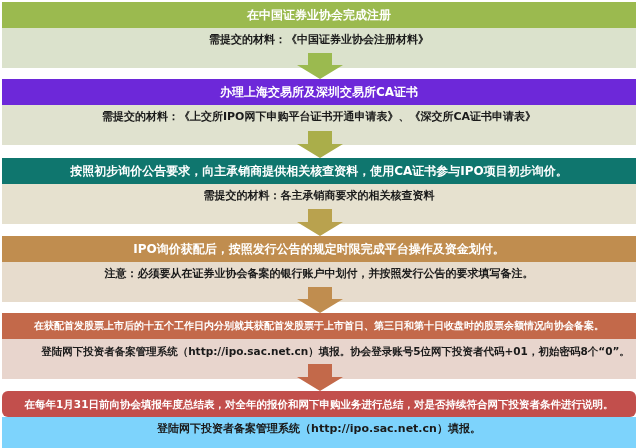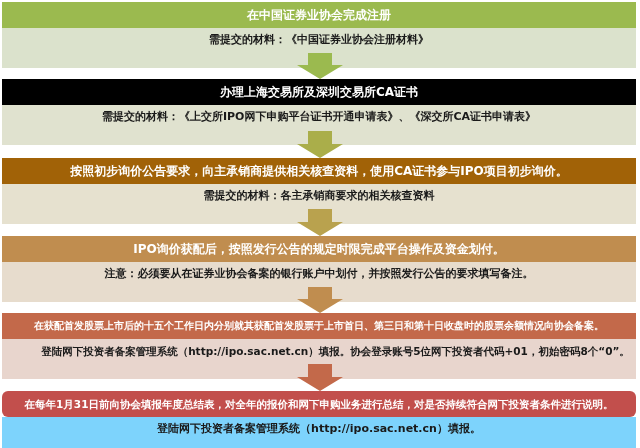--- a/index.html
+++ b/index.html
@@ -31,31 +31,31 @@
     <div class="step-head" style="background: rgb(155, 186, 79);">在中国证券业协会完成注册</div>
     <div class="step-sub" style="background: rgb(219, 226, 204);">需提交的材料：《中国证券业协会注册材料》</div>
   </div>
   <div class="arrow" style="top:53px;">
     <svg width="46" height="26" viewBox="0 0 46 26">
         <polygon points="11,0 35,0 35,12 46,12 23,26 0,12 11,12" fill="#9bba4f"></polygon>
       </svg>
   </div>
 
   <div class="step" style="top:79px;">
-    <div class="step-head" style="background: #000000;">办理上海交易所及深圳交易所CA证书</div>
+    <div class="step-head" style="background: #6d28d9;">办理上海交易所及深圳交易所CA证书</div>
     <div class="step-sub" style="background: rgb(224, 226, 207);">需提交的材料：《上交所IPO网下申购平台证书开通申请表》、《深交所CA证书申请表》</div>
   </div>
   <div class="arrow" style="top:131px;">
     <svg width="46" height="27" viewBox="0 0 46 27">
         <polygon points="11,0 35,0 35,13 46,13 23,27 0,13 11,13" fill="#aaae4a"></polygon>
       </svg>
   </div>
 
   <div class="step" style="top:158px;">
-    <div class="step-head" style="background: #a16207;">按照初步询价公告要求，向主承销商提供相关核查资料，使用CA证书参与IPO项目初步询价。</div>
+    <div class="step-head" style="background: #0f766e;">按照初步询价公告要求，向主承销商提供相关核查资料，使用CA证书参与IPO项目初步询价。</div>
     <div class="step-sub" style="background: rgb(230, 225, 207);">需提交的材料：各主承销商要求的相关核查资料</div>
   </div>
   <div class="arrow" style="top:209px;">
     <svg width="46" height="27" viewBox="0 0 46 27">
         <polygon points="11,0 35,0 35,13 46,13 23,27 0,13 11,13" fill="#b9a24e"></polygon>
       </svg>
   </div>
 
   <div class="step" style="top:236px;">
     <div class="step-head" style="background: rgb(192, 141, 79);">IPO询价获配后，按照发行公告的规定时限完成平台操作及资金划付。</div>

